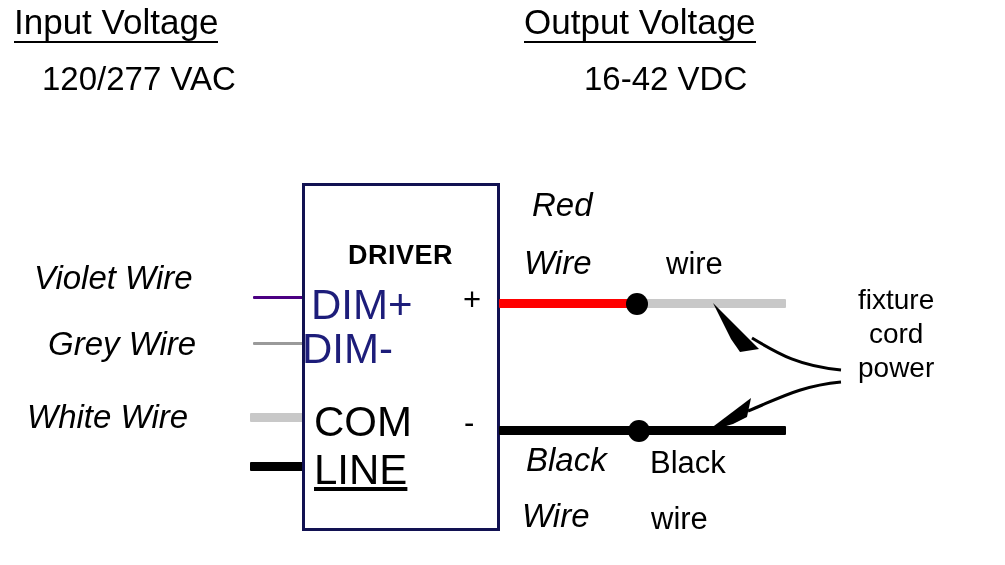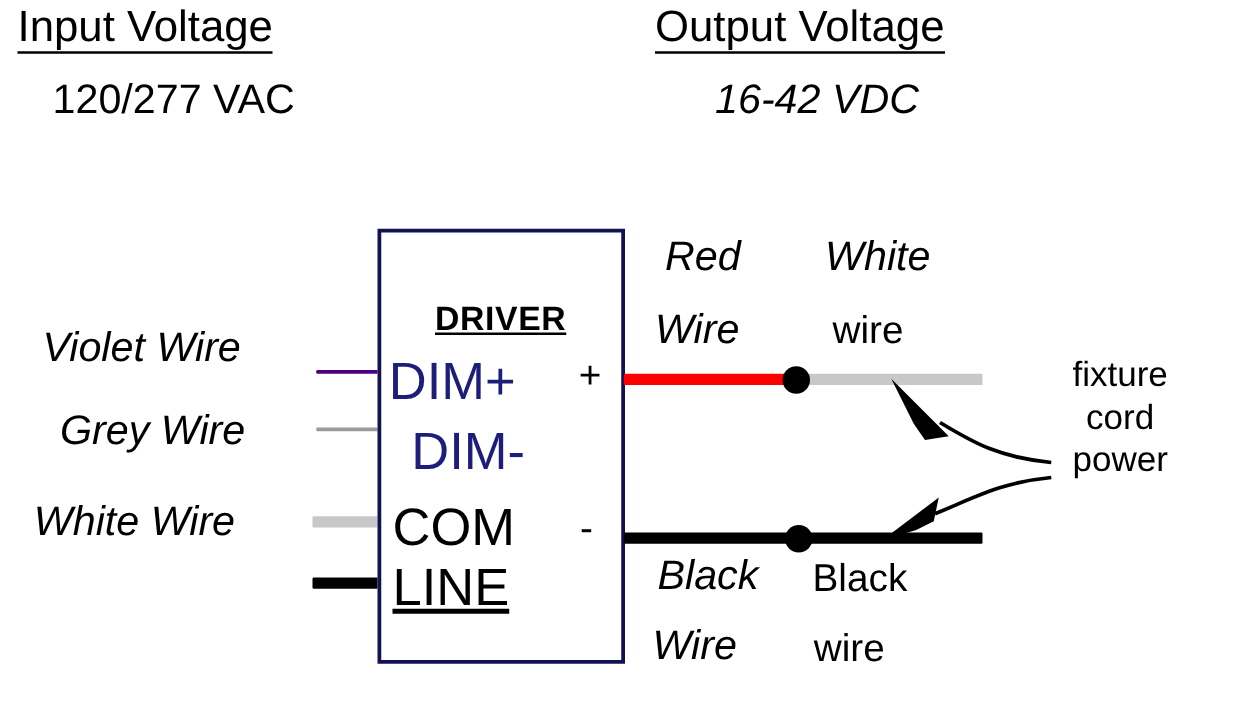--- a/index.html
+++ b/index.html
@@ -35,21 +35,20 @@
     padding-bottom: 2px;
   }
   .hdr-sub {
     font-size: 33px;
   }
   
   .drv-title {
     font-size: 27px;
     font-weight: bold;
     letter-spacing: 0.5px;
-    text-decoration: underline;
   }
   .term {
     font-size: 42px;
   }
   .term-navy { color: #1d1d7a; }
   .sign {
     font-size: 31px;
   }
   
   .wire-label {
@@ -97,49 +96,48 @@
 </style>
 </head>
 <body>
 
 <div id="diagram-root">
 
   <div class="lbl hdr-title" style="left:14px; top:4px;">Input Voltage</div>
   <div class="lbl hdr-sub" style="left:14px; top:62px;margin-left:28px;">120/277 VAC</div>
 
   <div class="lbl hdr-title" style="left:524px; top:4px;">Output Voltage</div>
-  <div class="lbl hdr-sub" style="left:572px; top:62px;font-style:italic;">16-42 VDC</div>
+  <div class="lbl hdr-sub" style="left:584px; top:62px;">16-42 VDC</div>
 
   <div class="lbl wire-label" style="left:34px; top:261px;">Violet Wire</div>
   <div class="wire" style="left:253px; top:296px; width:52px; height:3px; background:#4b0082;"></div>
 
   <div class="lbl wire-label" style="left:48px; top:327px;">Grey Wire</div>
   <div class="wire" style="left:253px; top:342px; width:52px; height:3px; background:#9a9a9a;"></div>
 
   <div class="lbl wire-label" style="left:27px; top:400px;">White Wire</div>
   <div class="wire" style="left:250px; top:413px; width:57px; height:9px; background:#c8c8c8;"></div>
 
   <div class="wire" style="left:250px; top:462px; width:57px; height:9px; background:#000000;"></div>
 
   <div id="driver-box"></div>
 
   <div class="lbl drv-title" style="left:348px; top:242px;">DRIVER</div>
 
   <div class="lbl term term-navy" style="left:311px; top:284px;">DIM+</div>
-  <div class="lbl term term-navy" style="left:329px; top:328px;margin-top:12px;">DIM-</div>
+  <div class="lbl term term-navy" style="left:302px; top:328px;">DIM-</div>
   <div class="lbl term" style="left:314px; top:401px;">COM</div>
   <div class="lbl term" style="left:314px; top:449px;text-decoration:underline;">LINE</div>
 
   <div class="lbl sign" style="left:463px; top:284px;">+</div>
   <div class="lbl sign" style="left:464px; top:407px;">-</div>
 
   <div class="lbl wire-label" style="left:532px; top:188px;">Red</div>
   <div class="lbl wire-label" style="left:524px; top:246px;">Wire</div>
 
-  <div class="lbl wire-label" style="left:660px; top:188px;">White</div>
   <div class="lbl wire-label-sm" style="left:666px; top:248px;">wire</div>
 
   <div class="wire" style="left:499px; top:299px; width:140px; height:9px; background:#ff0000;"></div>
   <div class="wire" style="left:636px; top:299px; width:150px; height:9px; background:#c8c8c8;"></div>
   <div class="dot" style="left:626px; top:293px; width:22px; height:22px;"></div>
 
   <div class="wire" style="left:499px; top:426px; width:287px; height:9px; background:#000000;"></div>
   <div class="dot" style="left:628px; top:420px; width:22px; height:22px;"></div>
 
   <div class="lbl wire-label" style="left:526px; top:443px;">Black</div>

